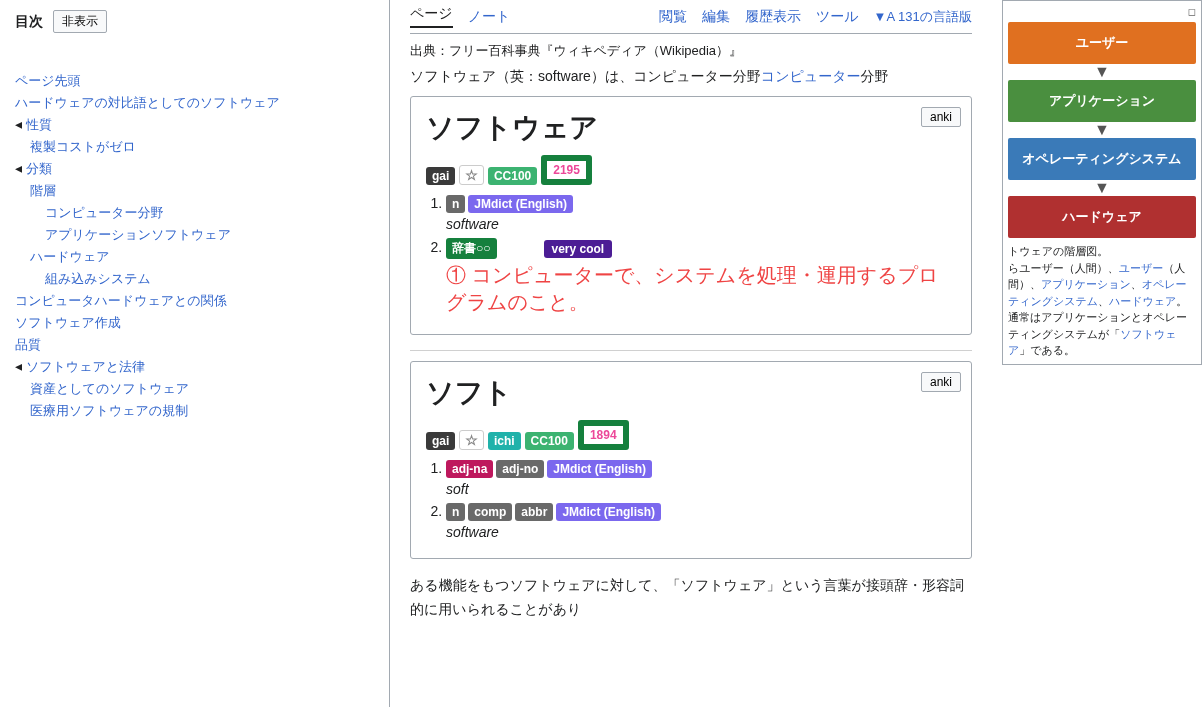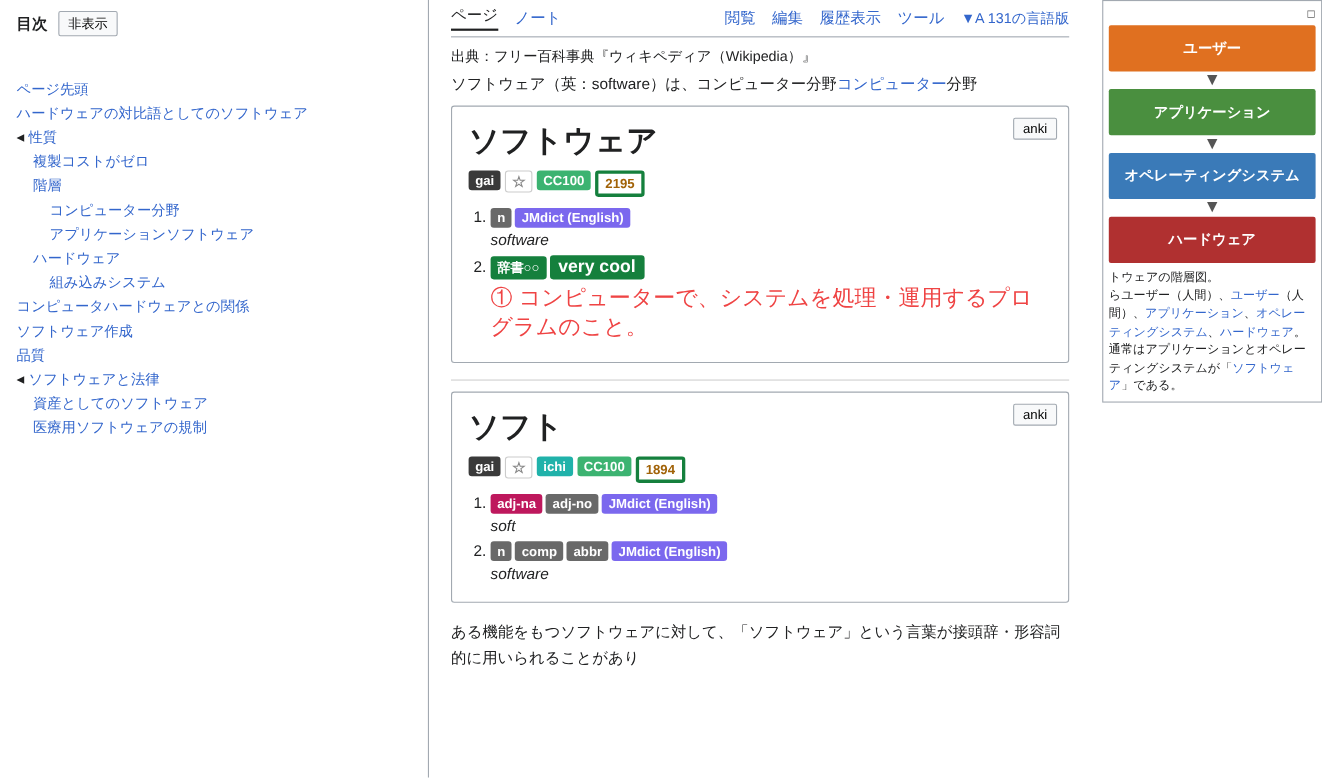--- a/index.html
+++ b/index.html
@@ -31,35 +31,35 @@
     .top-bar-right a { color: #3366cc; text-decoration: none; }
     .top-bar-right .lang-btn { display: flex; align-items: center; gap: 3px; color: #3366cc; font-size: 13px; }
     
     .source-line { font-size: 13px; margin: 8px 0; color: #202122; }
     .intro-line { font-size: 14px; margin: 5px 0 10px; }
     .intro-line a { color: #3366cc; text-decoration: none; }
     
     
     .entry-card { border: 1px solid #a2a9b1; border-radius: 3px; padding: 12px 15px; margin-bottom: 15px; position: relative; background: #fff; }
     .entry-title { font-size: 28px; font-weight: bold; margin-bottom: 8px; }
-    .entry-badges { display: flex; gap: 4px; align-items: flex-start; margin-bottom: 10px; flex-wrap: wrap; }
+    .entry-badges { display: flex; gap: 4px; align-items: flex-end; margin-bottom: 10px; flex-wrap: wrap; }
     .badge { display: inline-block; padding: 2px 6px; border-radius: 3px; font-size: 12px; font-weight: bold; color: #fff; }
     .badge-gai { background: #3a3a3a; }
     .badge-star { background: transparent; color: #888; font-size: 14px; border: 1px solid #ccc; border-radius: 3px; padding: 1px 5px; }
     .badge-cc100 { background: #3cb371; }
-    .badge-count { background: transparent; color: #a16207; border: 3px solid #15803d; padding: 2px 6px; border-radius: 3px; font-size: 12px; }
+    .badge-count { background: transparent; color: #ec4899; border: 6px solid #15803d; padding: 2px 6px; border-radius: 3px; font-size: 12px; }
     .badge-ichi { background: #20b2aa; }
     .badge-adj-na { background: #be185d; }
     .badge-adj-no { background: #696969; }
     .badge-n { background: #696969; }
     .badge-comp { background: #696969; }
     .badge-abbr { background: #696969; }
     .badge-jmdict { background: #7b68ee; }
     .badge-jisho { background: #15803d; }
-    .badge-verycool { background: #15803d; padding: 2px 8px; border-radius: 3px; font-size: 16px; color: #fff; }
+    .badge-verycool { background: #4c1d95; padding: 2px 8px; border-radius: 3px; font-size: 12px; color: #fff; margin-left: 44px; }
     
     .anki-btn { position: absolute; top: 10px; right: 10px; background: #f8f9fa; border: 1px solid #a2a9b1; padding: 2px 8px; font-size: 12px; cursor: pointer; border-radius: 2px; }
     
     .entry-list { list-style: decimal; margin-left: 20px; }
     .entry-list li { margin: 6px 0; font-size: 14px; }
     .entry-list-badges { display: flex; gap: 3px; align-items: center; margin-bottom: 3px; flex-wrap: wrap; }
     .entry-reading { font-size: 14px; color: #202122; margin-top: 2px; font-style: italic; }
     .entry-def { font-size: 20px; margin-top: 2px; color: #ef4444; }
     .entry-hr { border: none; border-top: 1px solid #d0d0d0; margin: 10px 0; }
     
@@ -87,20 +87,21 @@
   <div class="sidebar">
     <div class="sidebar-toc-header">
       <span class="sidebar-toc-title">目次</span>
       <button class="sidebar-hide-btn">非表示</button>
     </div>
     <ul class="sidebar-nav">
       <li class="l1"><a href="#">ページ先頭</a></li>
       <li class="l1"><a href="#">ハードウェアの対比語としてのソフトウェア</a></li>
       <li style="margin-top:4px;"><span>◂ </span><a href="#">性質</a></li>
       <li class="l2"><a href="#">複製コストがゼロ</a></li>
+      <li style="margin-top:4px;"><span>◂ </span><a href="#">分類</a></li>
       <li class="l2"><a href="#">階層</a></li>
       <li class="l3"><a href="#">コンピューター分野</a></li>
       <li class="l3"><a href="#">アプリケーションソフトウェア</a></li>
       <li class="l2"><a href="#">ハードウェア</a></li>
       <li class="l3"><a href="#">組み込みシステム</a></li>
       <li class="l1"><a href="#">コンピュータハードウェアとの関係</a></li>
       <li class="l1"><a href="#">ソフトウェア作成</a></li>
       <li class="l1"><a href="#">品質</a></li>
       <li style="margin-top:4px;"><span>◂ </span><a href="#">ソフトウェアと法律</a></li>
       <li class="l2"><a href="#">資産としてのソフトウェア</a></li>

